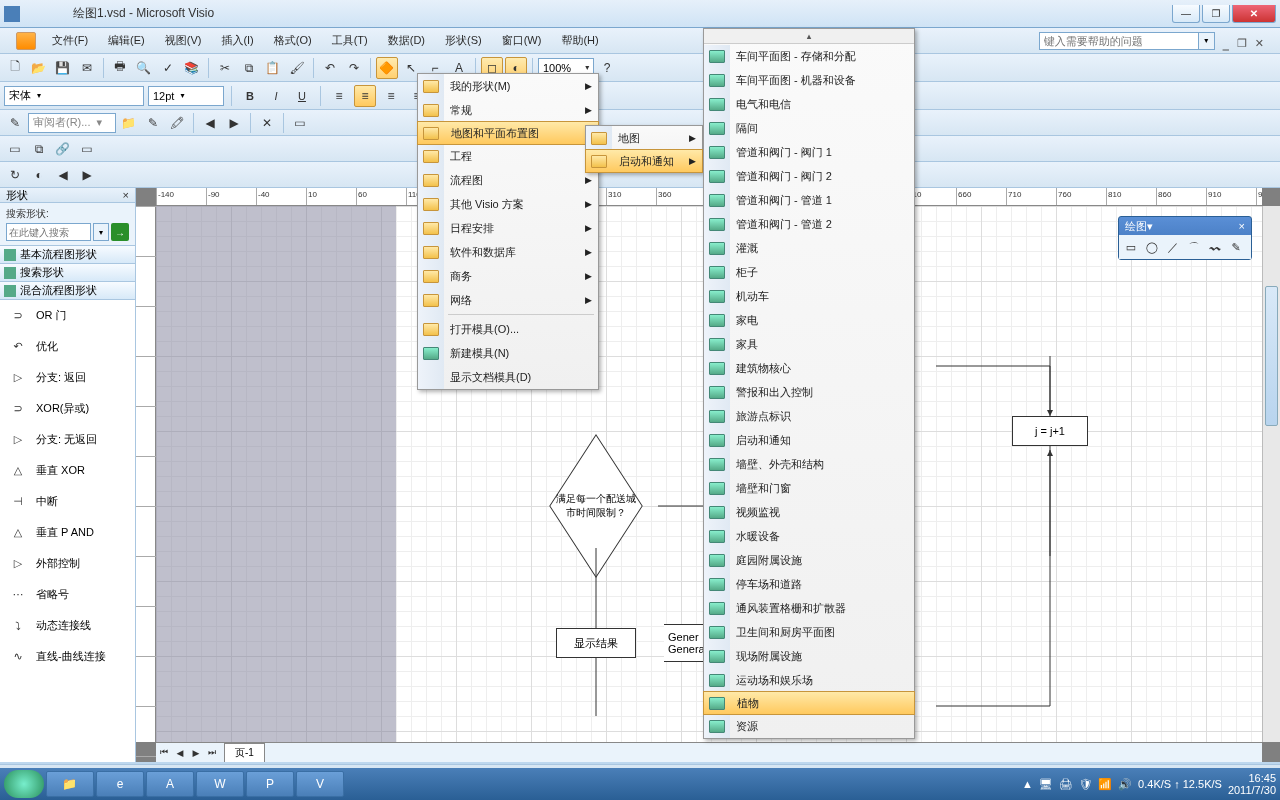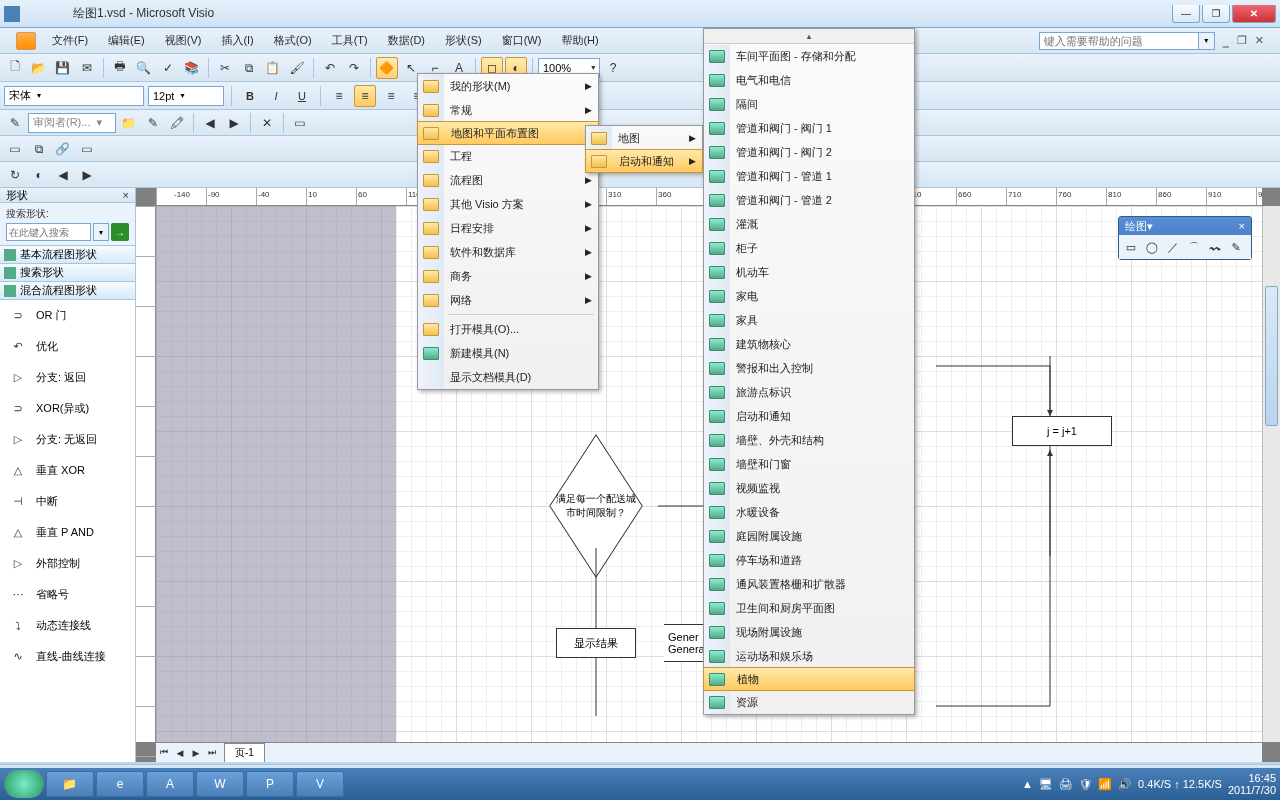--- a/index.html
+++ b/index.html
@@ -8,31 +8,31 @@
 .titlebar { height: 28px; background: linear-gradient(#e6f0fa,#cfe3f5); display: flex; align-items: center; padding: 0 4px; border-bottom: 1px solid #7ba7ce; gap: 47px; }
 .titlebar .icon { width: 16px; height: 16px; background: #4a7fb8; margin-right: 6px; }
 .titlebar .title { flex: 1; color: #333; font-size: 12px; }
 .winbtns { display: flex; gap: 2px; }
 .winbtn { width: 28px; height: 18px; background: linear-gradient(#f7fbff,#d7e9f8); border: 1px solid #7ba7ce; border-top: none; border-radius: 0 0 3px 3px; display: flex; align-items: center; justify-content: center; font-size: 10px; color: #333; }
 .winbtn.close { width: 44px; background: linear-gradient(#e67,#c33); color: #fff; font-weight: bold; }
 
 .menubar { height: 26px; background: linear-gradient(#e9f2fb,#d7e6f3); display: flex; align-items: center; padding: 0 16px; border-bottom: 1px solid #a9c6e0; gap: 4px; }
 .menubar .vicon { width: 20px; height: 18px; background: linear-gradient(#ffb347,#ff8c00); border: 1px solid #c96; border-radius: 2px; margin-right: 4px; }
 .menubar .mitem { padding: 3px 8px; color: #2a2a2a; }
-.menubar .help-search { margin-left: auto; display: flex; align-items: center; }
+.menubar .help-search { margin-left: auto; display: flex; align-items: flex-end; }
 .menubar .help-search input { width: 160px; height: 18px; border: 1px solid #7ba7ce; padding: 0 4px; font-size: 11px; }
 .menubar .help-search .dd { width: 16px; height: 18px; border: 1px solid #7ba7ce; border-left: none; background: #eaf3fb; display: flex; align-items: center; justify-content: center; font-size: 8px; }
 .menubar .mini { margin-left: 8px; color: #555; }
 
 .toolbar { height: 28px; background: linear-gradient(#e9f2fb,#d7e6f3); display: flex; align-items: center; padding: 0 4px; border-bottom: 1px solid #a9c6e0; gap: 2px; }
 .tbtn { width: 22px; height: 22px; display: flex; align-items: center; justify-content: center; border: 1px solid transparent; border-radius: 2px; color: #333; font-size: 12px; }
 .tbtn.active { background: linear-gradient(#ffe9a8,#ffc95e); border-color: #c7953b; }
 .tbtn.hl { background: linear-gradient(#ffebb0,#ffd070); border-color: #c7953b; }
 .tsep { width: 1px; height: 20px; background: #a9c6e0; margin: 0 3px; }
-.tbox { height: 20px; border: 1px solid #7ba7ce; background: #fff; padding: 0 4px; display: flex; align-items: center; gap: 20px; }
+.tbox { height: 20px; border: 1px solid #7ba7ce; background: #fff; padding: 0 4px; display: flex; align-items: center; gap: 14px; }
 .tbox .arr { font-size: 8px; color: #333; }
 
 .fmtbar { height: 28px; background: linear-gradient(#e9f2fb,#d7e6f3); display: flex; align-items: center; padding: 0 4px; border-bottom: 1px solid #a9c6e0; gap: 4px; }
 .fmtbar .sel { height: 20px; border: 1px solid #7ba7ce; background: #fff; padding: 0 4px; display: flex; align-items: center; gap: 6px; }
 .fmtbar .sel .arr { font-size: 8px; }
 
 .revbar { height: 26px; background: linear-gradient(#e9f2fb,#d7e6f3); display: flex; align-items: center; padding: 0 4px; border-bottom: 1px solid #a9c6e0; gap: 2px; }
 .revbar .sel { height: 20px; border: 1px solid #7ba7ce; background: #fff; padding: 0 4px; display: flex; align-items: center; gap: 6px; font-size: 10px; color: #888; }
 
 .extrabar { height: 26px; background: linear-gradient(#e9f2fb,#d7e6f3); display: flex; align-items: center; padding: 0 4px; border-bottom: 1px solid #a9c6e0; gap: 2px; }
@@ -325,21 +325,21 @@
         <div class="shape-item">
           <div class="sicon">∿</div>
           <span>直线-曲线连接</span>
         </div>
       </div>
   </div>
 
   <div class="canvas-wrap">
     <div class="ruler-h" id="ruler-h">
         <div class="tick" style="left: 0px;"></div>
-        <div class="tlbl" style="left: 2px; padding-left: 16px;">-140</div>
+        <div class="tlbl" style="left: 2px;">-140</div>
         <div class="tick" style="left: 50px;"></div>
         <div class="tlbl" style="left: 52px;">-90</div>
         <div class="tick" style="left: 100px;"></div>
         <div class="tlbl" style="left: 102px;">-40</div>
         <div class="tick" style="left: 150px;"></div>
         <div class="tlbl" style="left: 152px;">10</div>
         <div class="tick" style="left: 200px;"></div>
         <div class="tlbl" style="left: 202px;">60</div>
         <div class="tick" style="left: 250px;"></div>
         <div class="tlbl" style="left: 252px;">110</div>
@@ -401,21 +401,21 @@
         <div class="sh"></div>
         <div class="txt">满足每一个配送城市时间限制？</div>
       </div>
       <div class="node-rect" style="top:422px; left:400px; width:80px; height:30px;">
           <span>显示结果</span>
         </div>
       <div class="node-rect" style="top:418px; left:508px; width:50px; height:38px; border-left:none; flex-direction:column; align-items:flex-start; padding-left:4px;">
         <span>Gener</span>
           <span>Genera</span>
       </div>
-      <div class="node-rect" style="top:210px; left:856px; width:100px; height:30px;">
+      <div class="node-rect" style="top:210px; left:856px; width:76px; height:30px;">
           <span>j = j+1</span>
         </div>
 
       <svg style="position:absolute; top:0; left:0; width:100%; height:100%; pointer-events:none;">
         <line x1="502" y1="300" x2="560" y2="300" stroke="#333" marker-end="url(#ah)"></line>
         <line x1="440" y1="342" x2="440" y2="422" stroke="#333"></line>
         <line x1="440" y1="452" x2="440" y2="510" stroke="#333"></line>
         <line x1="894" y1="240" x2="894" y2="350" stroke="#333"></line>
         <line x1="894" y1="150" x2="894" y2="210" stroke="#333" marker-end="url(#ah)"></line>
         <polyline points="780,160 894,160 894,205" fill="none" stroke="#333"></polyline>
@@ -540,20 +540,24 @@
     </div>
 </div>
 
 <div class="dropdown dd3">
   <div class="up-arrow">▴</div>
   <div class="micon-col" style="top:16px;"></div>
   <div id="dd3-items">
       <div class="dmi">
         <div class="ficon vsd"></div>
         <span>车间平面图 - 存储和分配</span>
+      </div>
+      <div class="dmi">
+        <div class="ficon vsd"></div>
+        <span>车间平面图 - 机器和设备</span>
       </div>
       <div class="dmi">
         <div class="ficon vsd"></div>
         <span>电气和电信</span>
       </div>
       <div class="dmi">
         <div class="ficon vsd"></div>
         <span>隔间</span>
       </div>
       <div class="dmi">

